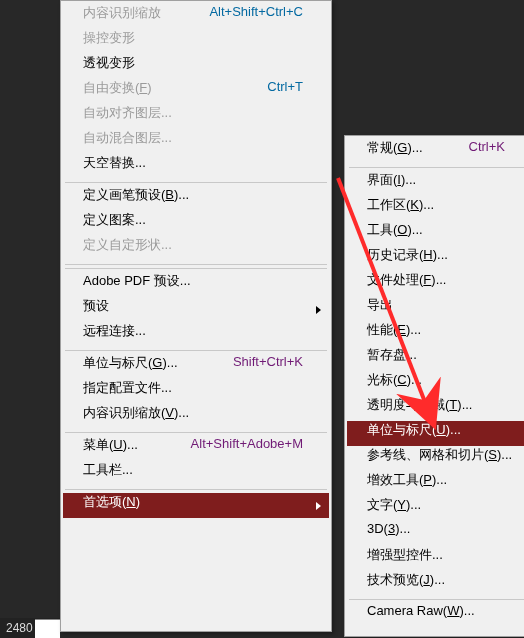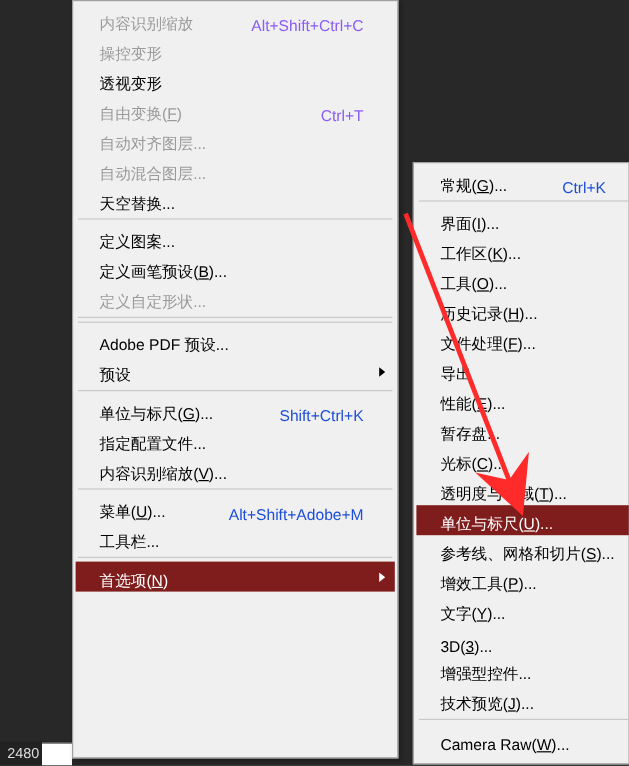--- a/index.html
+++ b/index.html
@@ -56,40 +56,40 @@
     height: 632px;
   }
   .menu-right {
     left: 344px;
     top: 135px;
     width: 190px;
     height: 502px;
   }
   .item {
     display: flex;
-    align-items: flex-end;
+    align-items: flex-start;
     height: 25px;
     padding: 0 26px 0 20px;
     position: relative;
     white-space: nowrap;
     cursor: default;
   }
   .item.disabled .label,
   .item.disabled .shortcut,
   .item.disabled .arrow {
     color: #9a9a9a;
   }
   .item .label {
     flex: 0 0 auto;
   }
   .item .shortcut {
     margin-left: auto;
-    color: #1d4ed8;
-  }
-  .item.disabled .shortcut { color:#8b5cf6; }
+    color: #701a75;
+  }
+  .item.disabled .shortcut { color:#0369a1; }
   .item .arrow {
     position: absolute;
     right: 8px;
     top: 50%;
     transform: translateY(-50%);
     width: 0; height: 0;
     border-top: 4px solid transparent;
     border-bottom: 4px solid transparent;
     border-left: 5px solid #000;
   }
@@ -146,36 +146,39 @@
       <span class="label"><span>自动对齐图层...</span></span>
     </div>
     <div class="item disabled">
       <span class="label"><span>自动混合图层...</span></span>
     </div>
     <div class="item">
       <span class="label"><span>天空替换...</span></span>
     </div>
     <div class="sep"></div>
     <div class="item">
+      <span class="label"><span>定义画笔预设(</span><span class="underline">B</span><span>)...</span></span>
+    </div>
+    <div class="item">
       <span class="label"><span>定义图案...</span></span>
-    </div>
-    <div class="item">
-      <span class="label"><span>定义画笔预设(</span><span class="underline">B</span><span>)...</span></span>
     </div>
     <div class="item disabled">
       <span class="label"><span>定义自定形状...</span></span>
     </div>
     <div class="sep"></div>
     <div class="sep"></div>
     <div class="item">
       <span class="label"><span>Adobe PDF 预设...</span></span>
     </div>
     <div class="item">
       <span class="label"><span>预设</span></span>
       <span class="arrow"></span>
+    </div>
+    <div class="item">
+      <span class="label"><span>远程连接...</span></span>
     </div>
     <div class="sep"></div>
     <div class="item">
       <span class="label"><span>单位与标尺(</span><span class="underline">G</span><span>)...</span></span>
       <span class="shortcut">Shift+Ctrl+K</span>
     </div>
     <div class="item">
       <span class="label"><span>指定配置文件...</span></span>
     </div>
     <div class="item">

